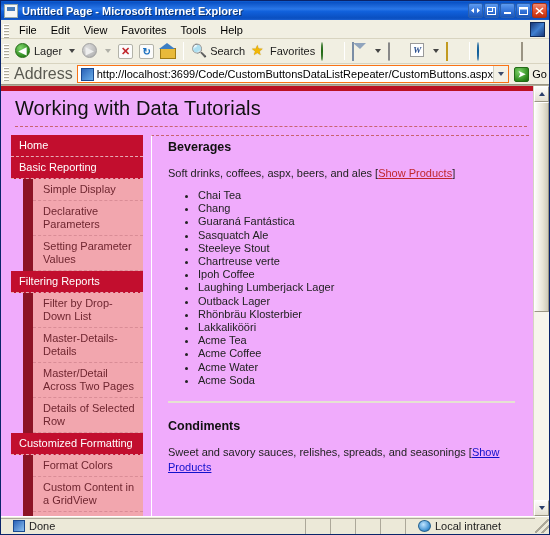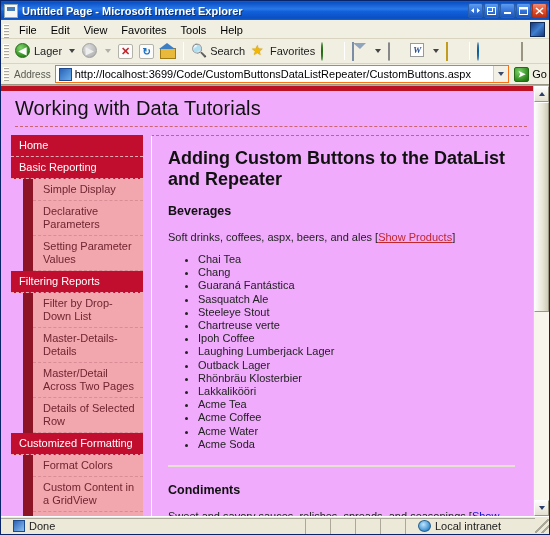--- a/index.html
+++ b/index.html
@@ -117,21 +117,21 @@
        repeating-linear-gradient(to right,#555 0 1px,transparent 1px 3px),
        repeating-linear-gradient(to bottom,#555 0 1px,transparent 1px 3px); }
 
   
   .addrbar {
     height: 21px; background:#f1efe2;
     display:flex; align-items:center;
     border-bottom:1px solid #9a9684;
     flex:0 0 auto; padding-right:2px;
   }
-  .addr-label { font-size:10px; color:#5a5a52; margin:0 4px 0 2px; white-space:nowrap; }
+  .addr-label { font-size:16px; color:#5a5a52; margin:0 4px 0 2px; white-space:nowrap; }
   .addr-input-wrap {
     flex:1 1 auto; height:18px;
     background:#fff; border:1px solid #f97316;
     display:flex; align-items:center; min-width:0;
   }
   .addr-favicon {
     width:13px;height:13px;margin:0 3px; flex:0 0 auto;
     background:linear-gradient(135deg,#2a63b8,#6aaeea); border:1px solid #1b4a90;
   }
   .addr-url {
@@ -439,21 +439,20 @@
             <div class="side-item">Details of Selected Row</div>
             <div class="side-section">Customized Formatting</div>
             <div class="side-item">Format Colors</div>
             <div class="side-item">Custom Content in a GridView</div>
             <div class="side-item">Custom Content in a DetailsView</div>
 
           </div>
         </div>
 
         <div class="content">
-          <h1 class="doc-title">Adding Custom Buttons to the DataList and Repeater</h1>
 
           <h2 class="cat-title">Beverages</h2>
           <p class="cat-desc">
             <span>Soft drinks, coffees, aspx, beers, and ales</span>
             <span> [</span><a href="#" class="showlink visited">Show Products</a><span>]</span>
           </p>
 
           <ul class="prod">
             <li>Chai Tea</li>
             <li>Chang</li>

